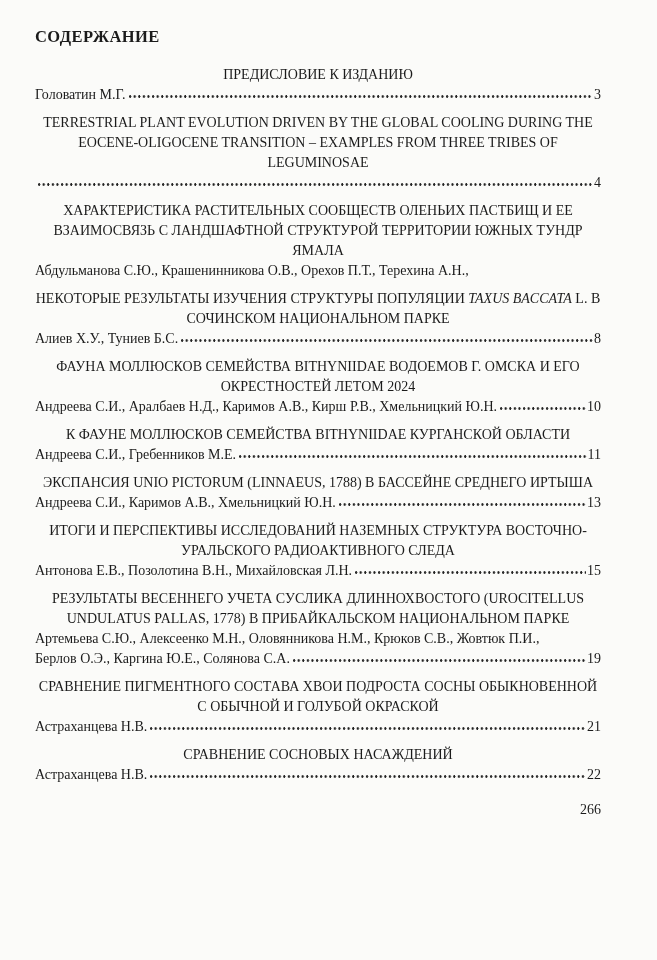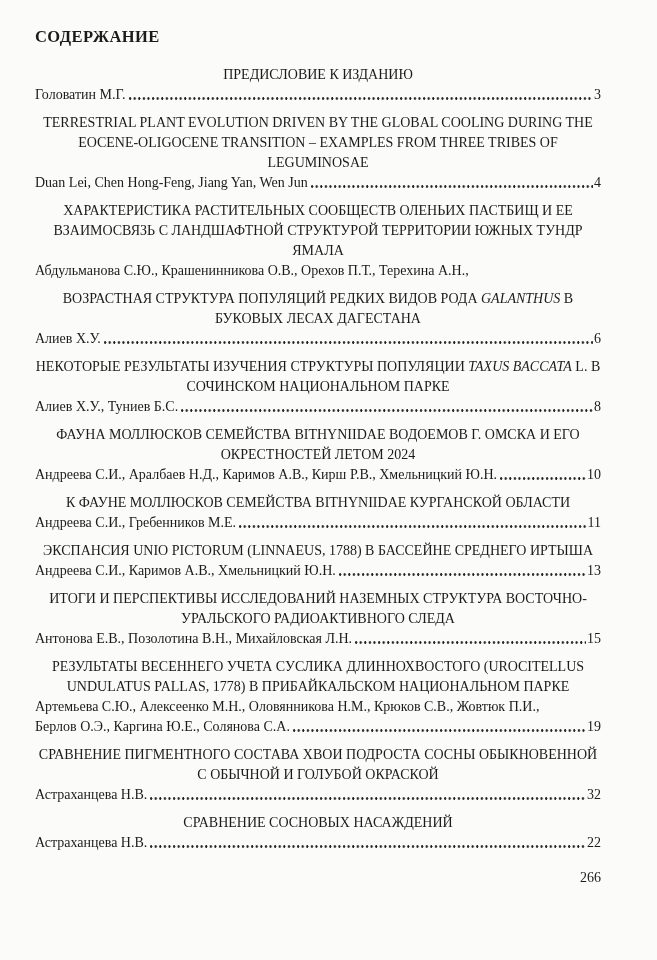--- a/index.html
+++ b/index.html
@@ -38,21 +38,21 @@
   }
   .title em {
     font-style: italic;
   }
   .authors-line {
     font-size: 14px;
     line-height: 20px;
   }
   .leader-row {
     display: flex;
-    align-items: center;
+    align-items: flex-start;
     font-size: 14px;
     line-height: 20px;
   }
   .names {
     white-space: nowrap;
     flex: 0 0 auto;
   }
   .leader {
     flex: 1 1 auto;
     min-width: 12px;
@@ -88,42 +88,32 @@
       <span class="names">Головатин М.Г.</span>
       <span class="leader"></span>
       <span class="pagenum">3</span>
     </div>
   </div>
 
   <div class="entry">
     <div class="title"><span>TERRESTRIAL PLANT EVOLUTION DRIVEN BY THE GLOBAL COOLING DURING THE EOCENE-OLIGOCENE TRANSITION – EXAMPLES FROM THREE TRIBES OF LEGUMINOSAE</span></div>
     <div></div>
     <div class="leader-row">
-      <span class="names">Duan Lei, Chen Hong-Feng, Jiang Yan, Wen Jun</span>
       <span class="leader"></span>
       <span class="pagenum">4</span>
     </div>
   </div>
 
   <div class="entry">
     <div class="title"><span>ХАРАКТЕРИСТИКА РАСТИТЕЛЬНЫХ СООБЩЕСТВ ОЛЕНЬИХ ПАСТБИЩ И ЕЕ ВЗАИМОСВЯЗЬ С ЛАНДШАФТНОЙ СТРУКТУРОЙ ТЕРРИТОРИИ ЮЖНЫХ ТУНДР ЯМАЛА</span></div>
     <div>
           <div class="authors-line">Абдульманова С.Ю., Крашенинникова О.В., Орехов П.Т., Терехина А.Н.,</div>
         </div>
   </div>
 
-  <div class="entry">
-    <div class="title"><span>ВОЗРАСТНАЯ СТРУКТУРА ПОПУЛЯЦИЙ РЕДКИХ ВИДОВ РОДА </span><em>GALANTHUS</em><span> В БУКОВЫХ ЛЕСАХ ДАГЕСТАНА</span></div>
-    <div></div>
-    <div class="leader-row">
-      <span class="names">Алиев Х.У.</span>
-      <span class="leader"></span>
-      <span class="pagenum">6</span>
-    </div>
-  </div>
 
   <div class="entry">
     <div class="title"><span>НЕКОТОРЫЕ РЕЗУЛЬТАТЫ ИЗУЧЕНИЯ СТРУКТУРЫ ПОПУЛЯЦИИ </span><em>TAXUS BACCATA</em><span> L. В СОЧИНСКОМ НАЦИОНАЛЬНОМ ПАРКЕ</span></div>
     <div></div>
     <div class="leader-row">
       <span class="names">Алиев Х.У., Туниев Б.С.</span>
       <span class="leader"></span>
       <span class="pagenum">8</span>
     </div>
   </div>
@@ -180,21 +170,21 @@
       <span class="pagenum">19</span>
     </div>
   </div>
 
   <div class="entry">
     <div class="title"><span>СРАВНЕНИЕ ПИГМЕНТНОГО СОСТАВА ХВОИ ПОДРОСТА СОСНЫ ОБЫКНОВЕННОЙ С ОБЫЧНОЙ И ГОЛУБОЙ ОКРАСКОЙ</span></div>
     <div></div>
     <div class="leader-row">
       <span class="names">Астраханцева Н.В.</span>
       <span class="leader"></span>
-      <span class="pagenum">32</span>
+      <span class="pagenum">21</span>
     </div>
   </div>
 
   <div class="entry">
     <div class="title"><span>СРАВНЕНИЕ СОСНОВЫХ НАСАЖДЕНИЙ</span></div>
     <div></div>
     <div class="leader-row">
       <span class="names">Астраханцева Н.В.</span>
       <span class="leader"></span>
       <span class="pagenum">22</span>

